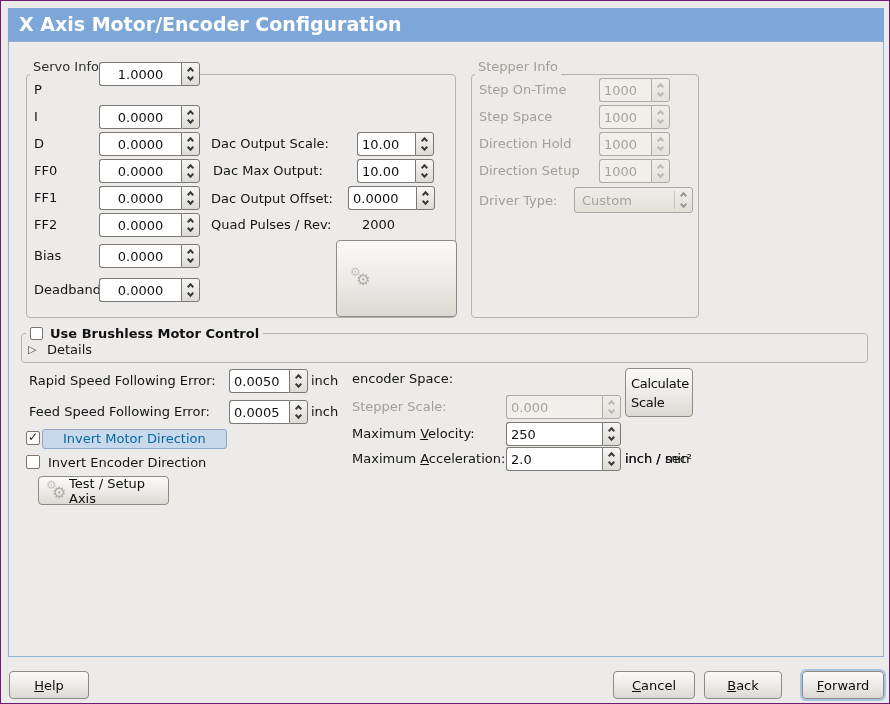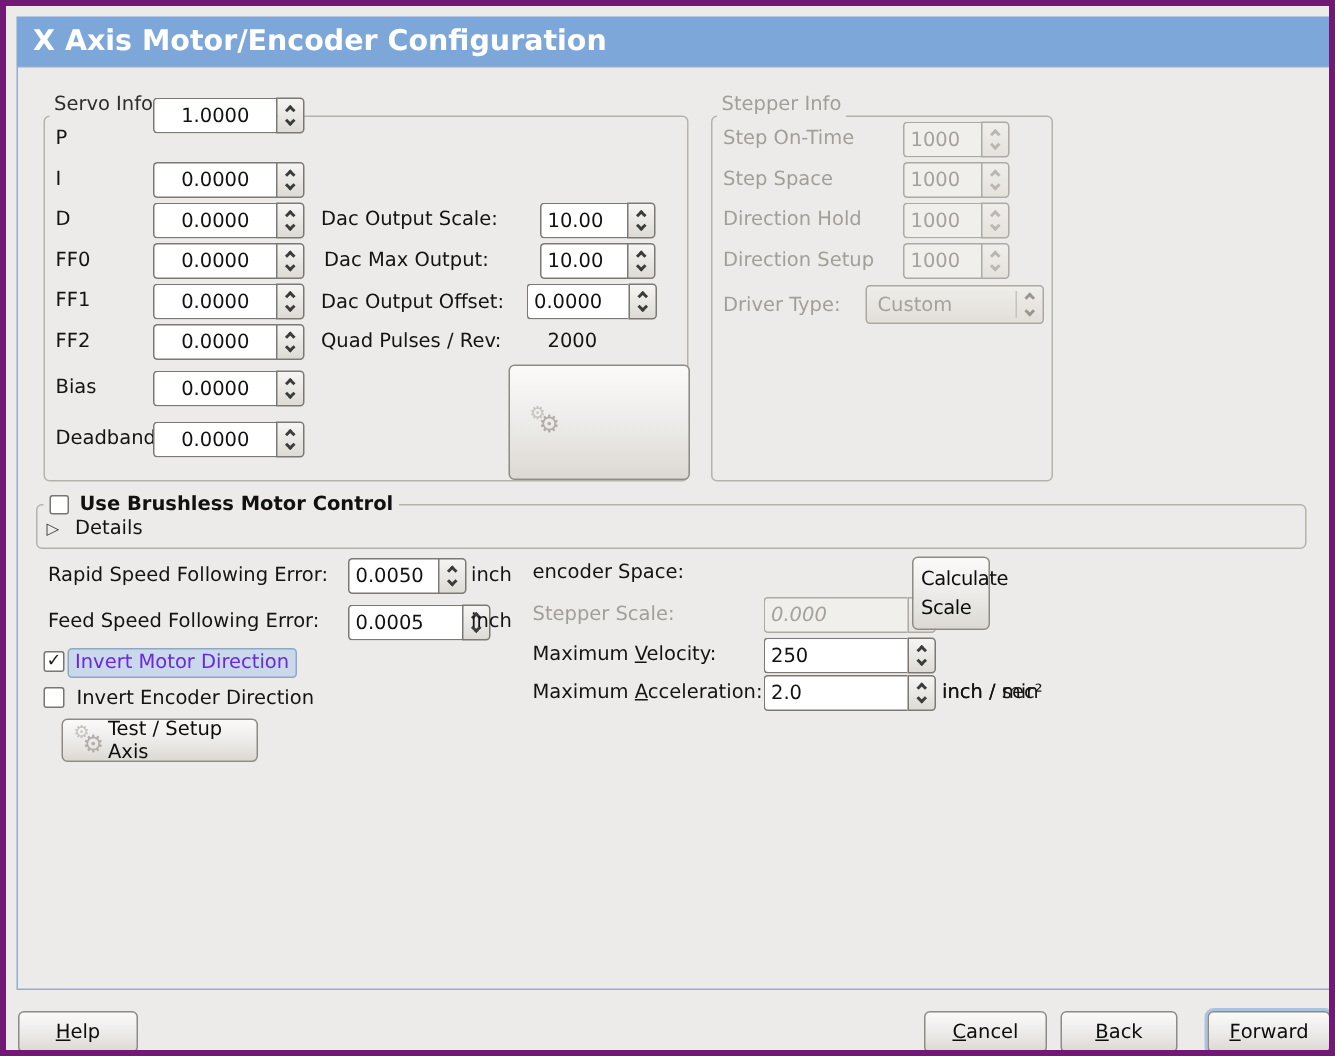--- a/index.html
+++ b/index.html
@@ -1,18 +1,18 @@
 <!DOCTYPE html>
 <html><head>
 <meta charset="utf-8">
 <style>
   * { margin:0; padding:0; box-sizing:border-box; }
   body { font-family:"DejaVu Sans", sans-serif; background:#d8d6d3; }
   .window { position:relative; width:890px; height:704px; background:#edebe9;
-            border:4px solid #701a75; overflow:hidden; }
+            border:1px solid #701a75; overflow:hidden; }
   .titlebar { position:absolute; left:7px; top:7px; width:876px; height:33px;
               background:#7da7d9; color:#fff; font-size:19px; font-weight:bold;
               line-height:33px; padding-left:11px; }
   .content-box { position:absolute; left:7px; top:40px; width:876px; height:616px;
                  border:1px solid #8fafd3; }
   .frame { position:absolute; border:1px solid #b6b2ac; border-radius:4px; }
   .flabel { position:absolute; font-size:13px; color:#2e2e2e; background:#edebe9;
             padding:0 3px; line-height:16px; white-space:nowrap; }
   .lbl { position:absolute; font-size:13px; color:#141414; line-height:16px; white-space:nowrap; }
   .dis { color:#a29f99 !important; }
@@ -50,21 +50,21 @@
   .calc .txt { width:58px; text-align:left; line-height:19px; }
   .combo { position:absolute; display:flex; align-items:center;
            border:1px solid #aba7a1; border-radius:3px;
            background:linear-gradient(#efedea,#e2dfda); }
   .combo .ctext { flex:1; padding-left:7px; font-size:13px; color:#a5a29b; }
   .combo .csep { width:1px; height:18px; background:#c6c3bd; }
   .combo .carrows { width:17px; height:100%; display:flex; flex-direction:column;
                     align-items:center; justify-content:space-evenly; }
   .combo .chev { border-color:#9a978f; }
   .hl { position:absolute; background:#c9d8eb; border:1px solid #8fa7c4; border-radius:3px;
-        padding:1px 4px; font-size:13px; color:#6d28d9; line-height:16px; white-space:nowrap; }
+        padding:1px 20px; font-size:13px; color:#0369a1; line-height:16px; white-space:nowrap; }
   .expander { position:absolute; font-size:11px; color:#3a3a3a; line-height:12px; }
   .bhead { position:absolute; display:flex; align-items:center; gap:7px;
            background:#edebe9; padding:0 4px; height:17px; }
   .bhead .blabel { font-size:13px; font-weight:bold; color:#111; white-space:nowrap; }
 </style>
 </head>
 <body>
 
 <div class="window">
   <div class="titlebar">X Axis Motor/Encoder Configuration</div>
@@ -234,21 +234,21 @@
       <input style="width: 60px;" value="0.0050">
       <span class="spin">
         <i class="chev up"></i>
         <i class="chev down"></i>
       </span>
     </div>
   <div class="lbl" style="left:310px;top:372px">inch</div>
 
   <div class="lbl" style="left:28px;top:403px">Feed Speed Following Error:</div>
   <div class="sb" style="left:228px;top:399px">
-      <input style="width: 76px;" value="0.0005">
+      <input style="width: 60px;" value="0.0005">
       <span class="spin">
         <i class="chev up"></i>
         <i class="chev down"></i>
       </span>
     </div>
   <div class="lbl" style="left:310px;top:403px">inch</div>
 
   <span class="cb checked" style="left:25px;top:430px"></span>
   <div class="hl" style="left:41px;top:428px">Invert Motor Direction</div>
   <span class="cb" style="left:25px;top:454px"></span>
@@ -259,28 +259,28 @@
         <span class="g1">⚙</span>
         <span class="g2">⚙</span>
       </span>
     <span>Test / Setup Axis</span>
   </div>
 
   <div class="lbl" style="left:351px;top:370px">encoder Space:</div>
 
   <div class="lbl dis" style="left:351px;top:398px">Stepper Scale:</div>
   <div class="sb disabled" style="left:505px;top:394px">
-      <input style="width: 96px; font-style: italic;" disabled="" value="0.000">
-      <span class="spin">
-        <i class="chev up"></i>
-        <i class="chev down"></i>
-      </span>
-    </div>
-
-  <div class="btn calc" style="left:604px;top:367px;width:52px;height:49px">
+      <input style="width: 96px;" disabled="" value="0.000">
+      <span class="spin">
+        <i class="chev up"></i>
+        <i class="chev down"></i>
+      </span>
+    </div>
+
+  <div class="btn calc" style="left:624px;top:367px;width:68px;height:49px">
     <span class="txt">Calculate Scale</span>
   </div>
 
   <div class="lbl" style="left:351px;top:425px">Maximum <span class="mn">V</span>elocity:</div>
   <div class="sb" style="left:505px;top:421px">
       <input style="width: 96px;" value="250">
       <span class="spin">
         <i class="chev up"></i>
         <i class="chev down"></i>
       </span>

